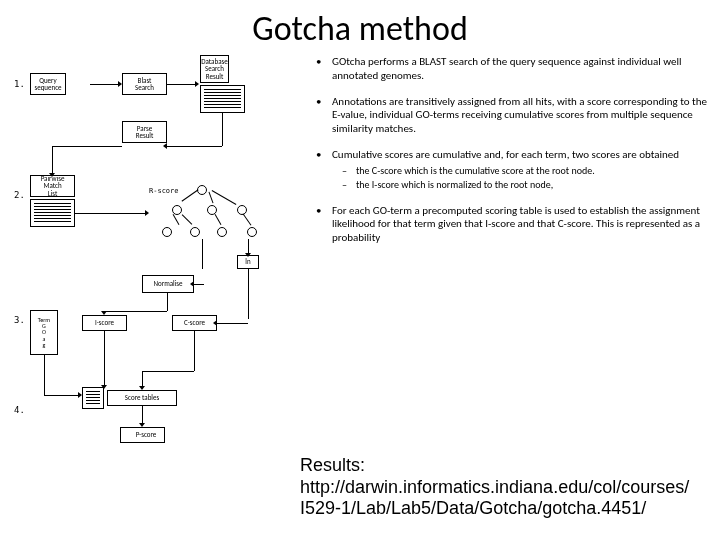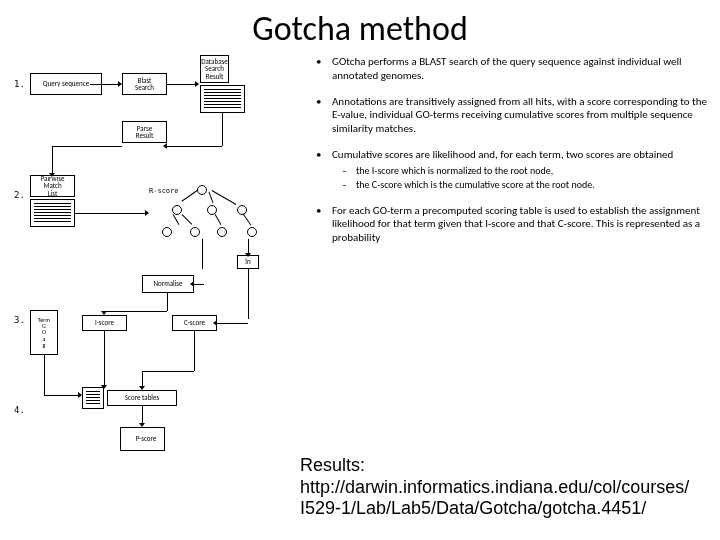--- a/index.html
+++ b/index.html
@@ -90,21 +90,21 @@
 
 <div class="content">
 
   <div class="diagram">
 
     <div class="stepnum" style="left:2px; top:24px;">1.</div>
     <div class="stepnum" style="left:2px; top:135px;">2.</div>
     <div class="stepnum" style="left:2px; top:260px;">3.</div>
     <div class="stepnum" style="left:2px; top:350px;">4.</div>
 
-    <div class="dbox" style="left:18px; top:18px; width:72px; height:22px;">Query sequence</div>
+    <div class="dbox" style="left:18px; top:18px; width:36px; height:22px;">Query sequence</div>
     <div class="dbox" style="left:110px; top:18px; width:45px; height:22px; white-space:pre;">Blast
 Search</div>
     <div class="dbox" style="left:188px; top:0px; width:29px; height:28px; white-space:pre;">Database
 Search
 Result</div>
     <div class="hatch" style="left:188px; top:30px; width:45px; height:28px;"></div>
 
     <div class="arrow h" style="left:78px; top:29px; width:28px;"></div>
       <div class="ahead-r" style="left:106px; top:26px;"></div>
     <div class="arrow h" style="left:155px; top:29px; width:28px;"></div>
@@ -173,34 +173,34 @@
     <div class="arrow v" style="left:92px; top:276px; height:56px;"></div>
       <div class="ahead-d" style="left:89px; top:330px;"></div>
     <div class="arrow v" style="left:182px; top:276px; height:40px;"></div>
     <div class="arrow h" style="left:130px; top:316px; width:52px;"></div>
     <div class="arrow v" style="left:130px; top:316px; height:17px;"></div>
       <div class="ahead-d" style="left:127px; top:331px;"></div>
     <div class="arrow v" style="left:32px; top:300px; height:40px;"></div>
     <div class="arrow h" style="left:32px; top:340px; width:36px;"></div>
       <div class="ahead-r" style="left:66px; top:337px;"></div>
 
-    <div class="dbox" style="left:108px; top:372px; width:45px; height:24px;padding-left:8px;">P-score</div>
+    <div class="dbox" style="left:108px; top:372px; width:45px; height:16px;padding-left:8px;">P-score</div>
     <div class="arrow v" style="left:130px; top:351px; height:18px;"></div>
       <div class="ahead-d" style="left:127px; top:368px;"></div>
   </div>
 
   <div class="bullets">
     <ul>
       <li><span>GOtcha performs a BLAST search of the query sequence against individual well annotated genomes.</span></li>
       <li><span>Annotations are transitively assigned from all hits, with a score corresponding to the E-value, individual GO-terms receiving cumulative scores from multiple sequence similarity matches.</span></li>
       <li>
-        <span>Cumulative scores are likelihood and, for each term, two scores are obtained</span>
+        <span>Cumulative scores are cumulative and, for each term, two scores are obtained</span>
         <ul class="sub">
+          <li>the C-score which is the cumulative score at the root node.</li>
           <li>the I-score which is normalized to the root node,</li>
-          <li>the C-score which is the cumulative score at the root node.</li>
         </ul>
       </li>
       <li><span>For each GO-term a precomputed scoring table is used to establish the assignment likelihood for that term given that I-score and that C-score. This is represented as a probability</span></li>
     </ul>
   </div>
 </div>
 
 <div class="footer">
   <span>Results:</span><br>
   <span>http://darwin.informatics.indiana.edu/col/courses/</span><br>

